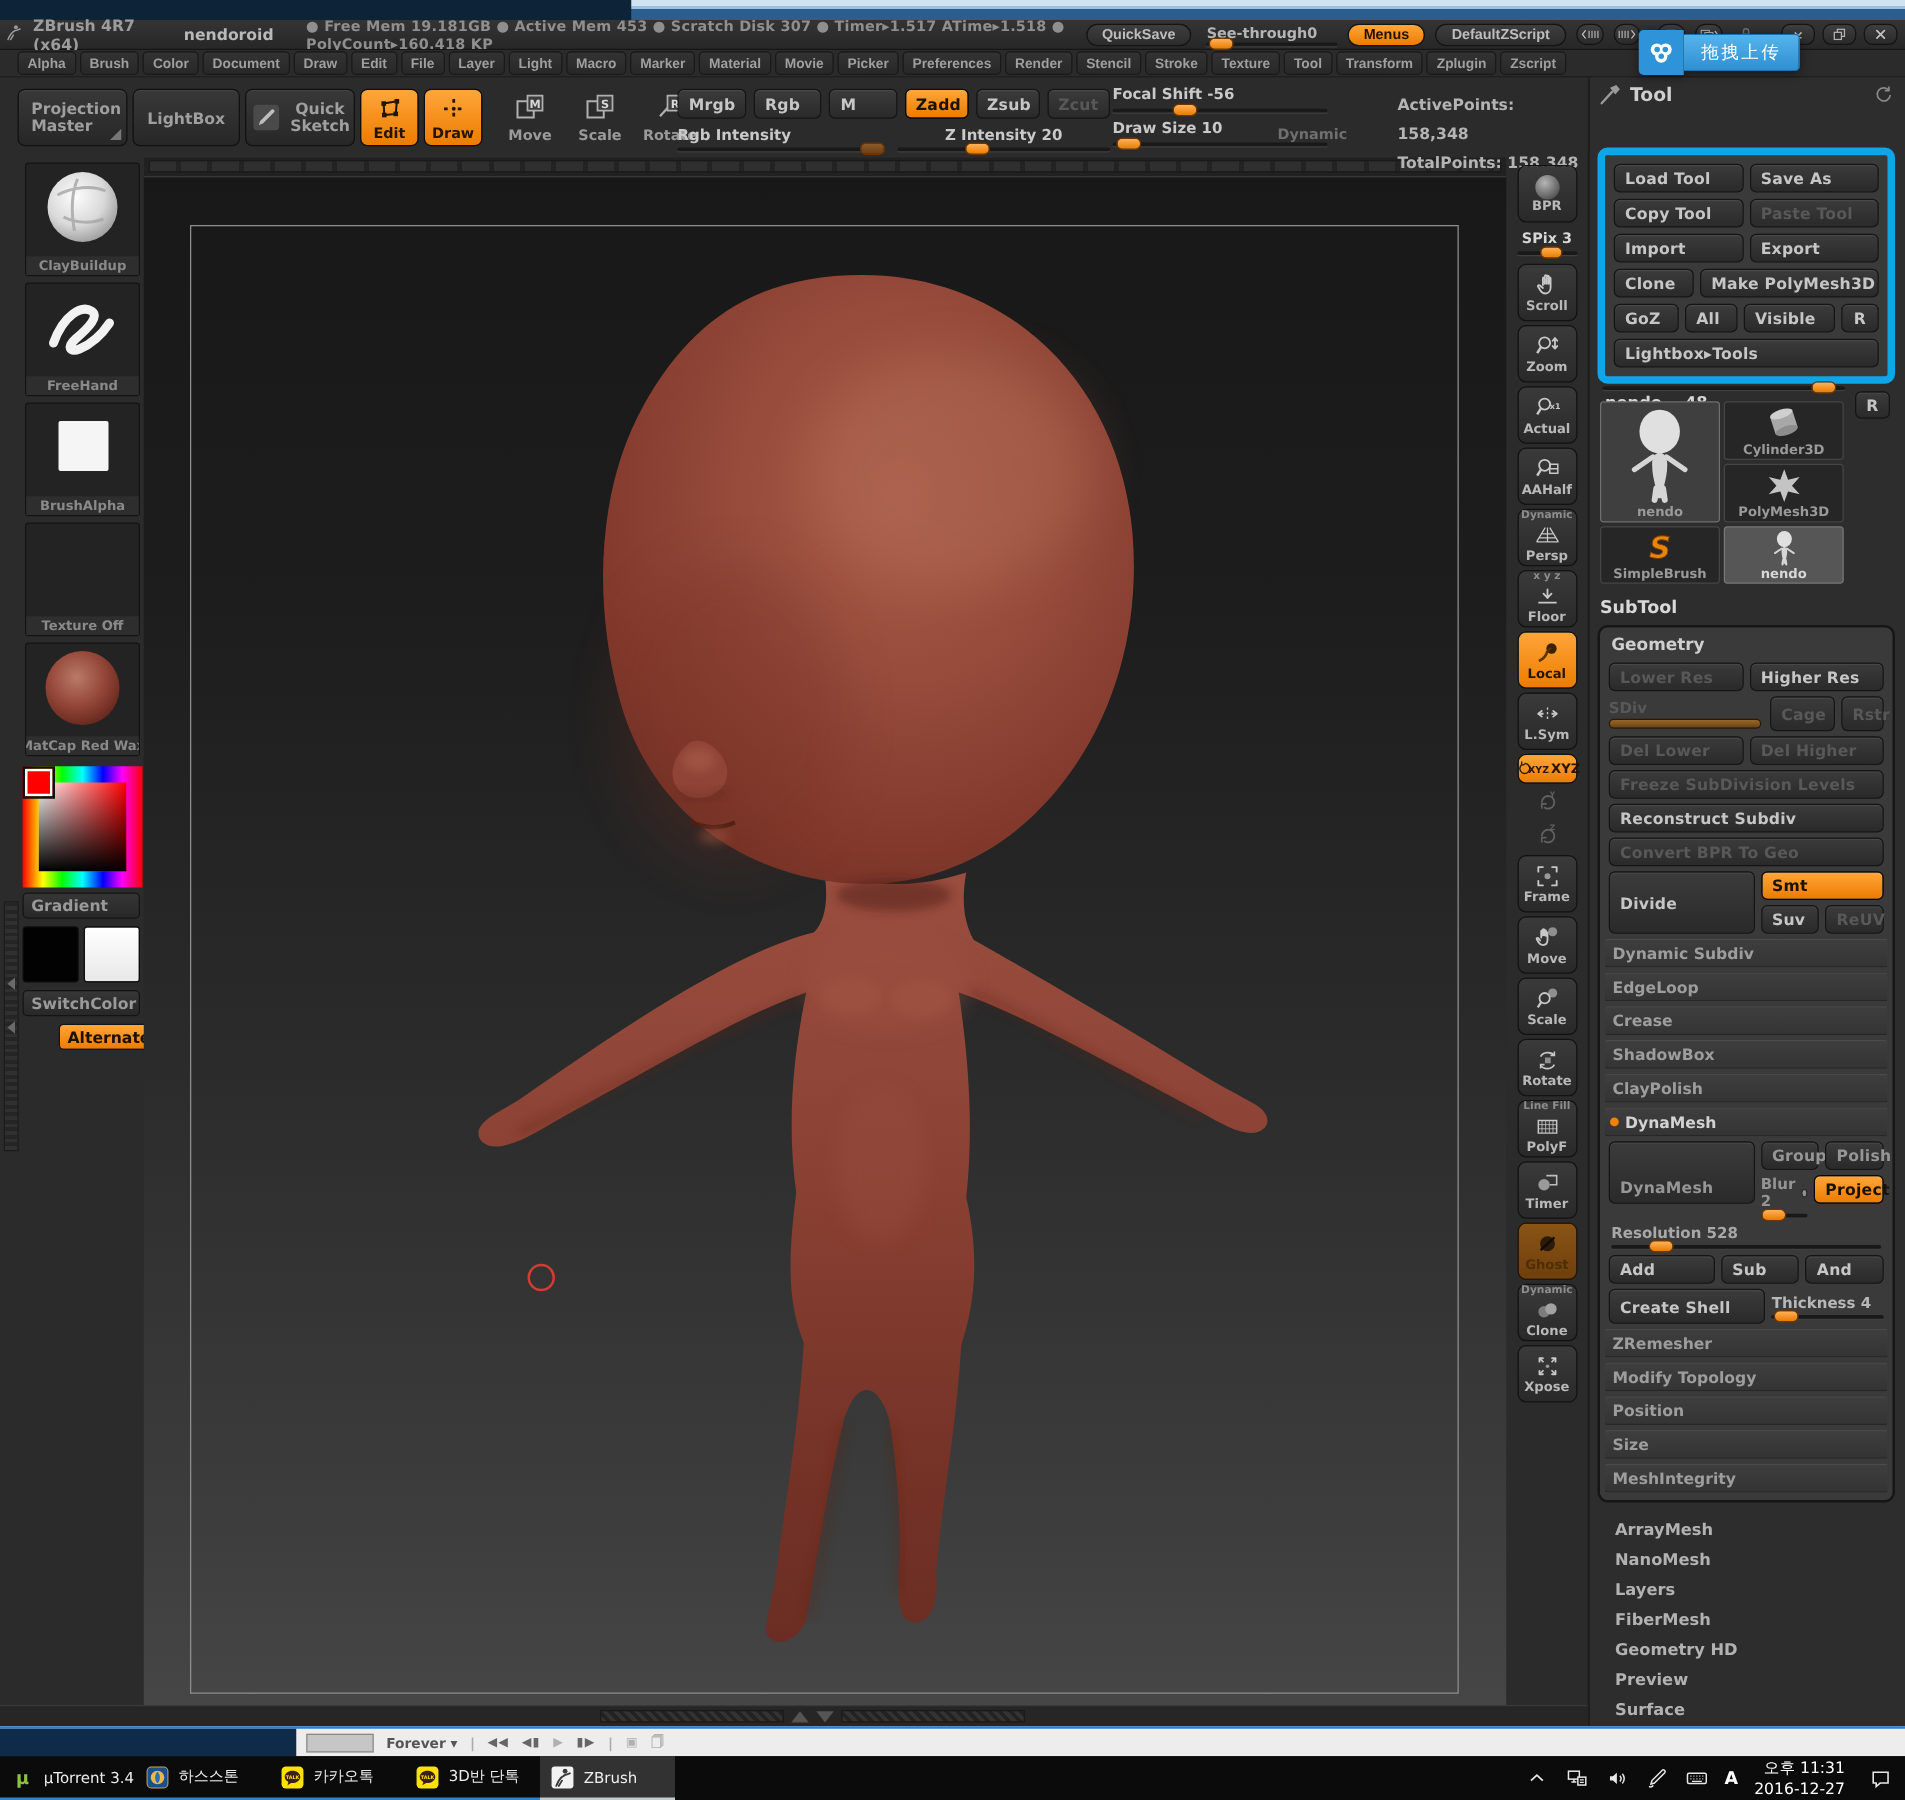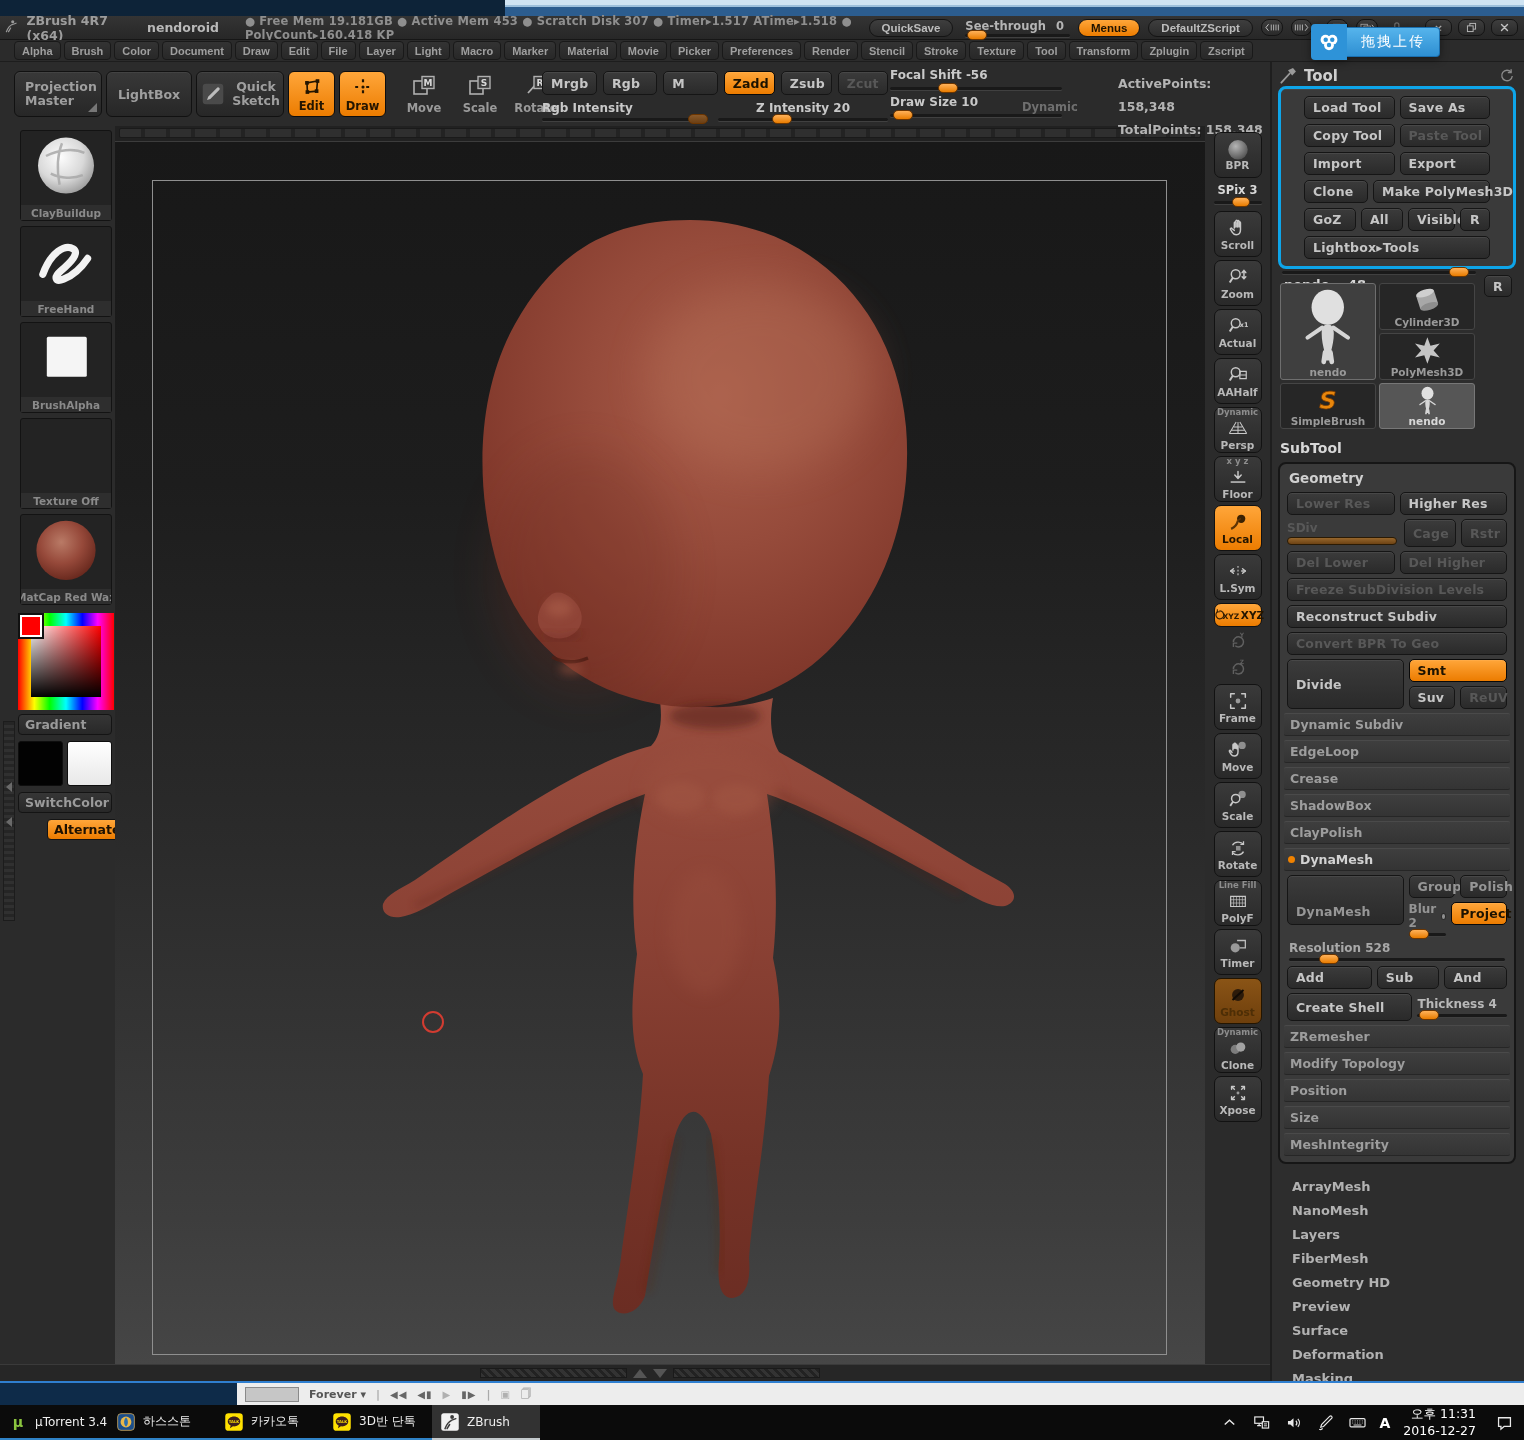--- a/index.html
+++ b/index.html
@@ -36,21 +36,21 @@
   
   #titlebar{height:24px;background:linear-gradient(#343434,#272727);border-bottom:1px solid #161616;
      display:flex;align-items:center;gap:8px;padding:0 4px;color:#9d9d9d;font-size:12.5px;font-weight:bold;}
   #titlebar .logo{width:18px;height:18px;}
   #titlebar .doc{color:#b9b9b9;margin-left:14px;}
   #titlebar .stats{color:#8f8f8f;font-size:11.5px;margin-left:18px;letter-spacing:.2px;}
   .tb-btn{background:linear-gradient(#3e3e3e,#2c2c2c);border:1px solid #141414;border-radius:9px;
      color:#bdbdbd;font-size:11.5px;font-weight:bold;height:18px;display:flex;align-items:center;padding:0 12px;}
   .tb-btn.orange{background:linear-gradient(#ffa63a,#ec7c00);color:#201300;}
   .seethrough{display:flex;flex-direction:column;width:130px;gap:1px;margin-left:4px;}
-  .seethrough .lbl{display:flex;gap:10px;font-size:11.5px;color:#b5b5b5;}
+  .seethrough .lbl{display:flex;gap:0;font-size:11.5px;color:#b5b5b5;}
   .tb-ic{width:26px;height:17px;background:linear-gradient(#3e3e3e,#2a2a2a);border:1px solid #141414;
      border-radius:8px;display:flex;align-items:center;justify-content:center;padding:1px;}
   .tb-ic svg{width:100%;height:100%;}
   .winbtns{display:flex;gap:6px;margin-left:10px;margin-right:2px;}
   .winbtns .tb-ic{width:27px;border-radius:7px;}
 
   
   #menubar{height:22px;display:flex;gap:3px;align-items:center;padding:0 0 0 14px;background:#2b2b2b;
      border-bottom:1px solid #1d1d1d;}
   #menubar{display:flex;}
@@ -148,24 +148,24 @@
   #btray .tex{flex:1;height:10px;background:repeating-linear-gradient(45deg,#333 0 3px,#222 3px 6px);border:1px solid #1a1a1a;}
   #btray .tri-up{width:0;height:0;border-left:7px solid transparent;border-right:7px solid transparent;border-bottom:9px solid #555;}
   #btray .tri-dn{width:0;height:0;border-left:7px solid transparent;border-right:7px solid transparent;border-top:9px solid #555;}
 
   
   #panel{width:254px;background:#2d2d2d;border-left:2px solid #1e1e1e;display:flex;flex-direction:column;
      padding:4px 8px 0 6px;overflow:hidden;}
   #panel-head{display:flex;align-items:center;gap:6px;height:26px;color:#cfcfcf;font-weight:bold;font-size:15px;}
   #panel-head .hammer{width:20px;height:20px;}
   #panel-head .reset{margin-left:auto;width:18px;height:18px;}
-  .pbox{background:#3a3a3a;border:3px solid #0ea5e9;border-radius:8px;padding:7px 23px;display:flex;
-     flex-direction:column;gap:5px;box-shadow:inset 0 1px 0 rgba(255,255,255,.05);}
+  .pbox{background:#3a3a3a;border:6px solid #0ea5e9;border-radius:8px;padding:7px 7px;display:flex;
+     flex-direction:column;gap:5px;box-shadow:inset 0 1px 0 rgba(255,255,255,.05);margin-top:32px;}
   .w52{width:52px;flex:none;}
-  .w46{width:46px;flex:none;}
+  .w46{width:34px;flex:none;}
   .w42{width:42px;flex:none;}
   .w30{width:30px;flex:none;justify-content:center;}
   .slider-row{position:relative;height:22px;margin:8px 4px 2px;}
   .slider-row .name{position:absolute;left:2px;top:0;color:#d6d6d6;font-weight:bold;font-size:13px;}
   .slider-row .val{position:absolute;left:66px;top:0;color:#d6d6d6;font-weight:bold;font-size:13px;}
   .slider-row .track{position:absolute;left:0;right:36px;bottom:3px;}
   .slider-row .rbtn{position:absolute;right:0;top:-2px;width:28px;height:22px;justify-content:center;}
   .thumbgrid{display:grid;grid-template-columns:96px 96px;grid-template-rows:47px 47px 46px;gap:3px;margin:4px 2px 2px;}
   .tile{background:#262626;border:1px solid #454545;border-radius:3px;position:relative;overflow:hidden;}
   .tile .cap{position:absolute;left:0;right:0;bottom:1px;text-align:center;font-size:10.5px;font-weight:bold;color:#9a9a9a;}

